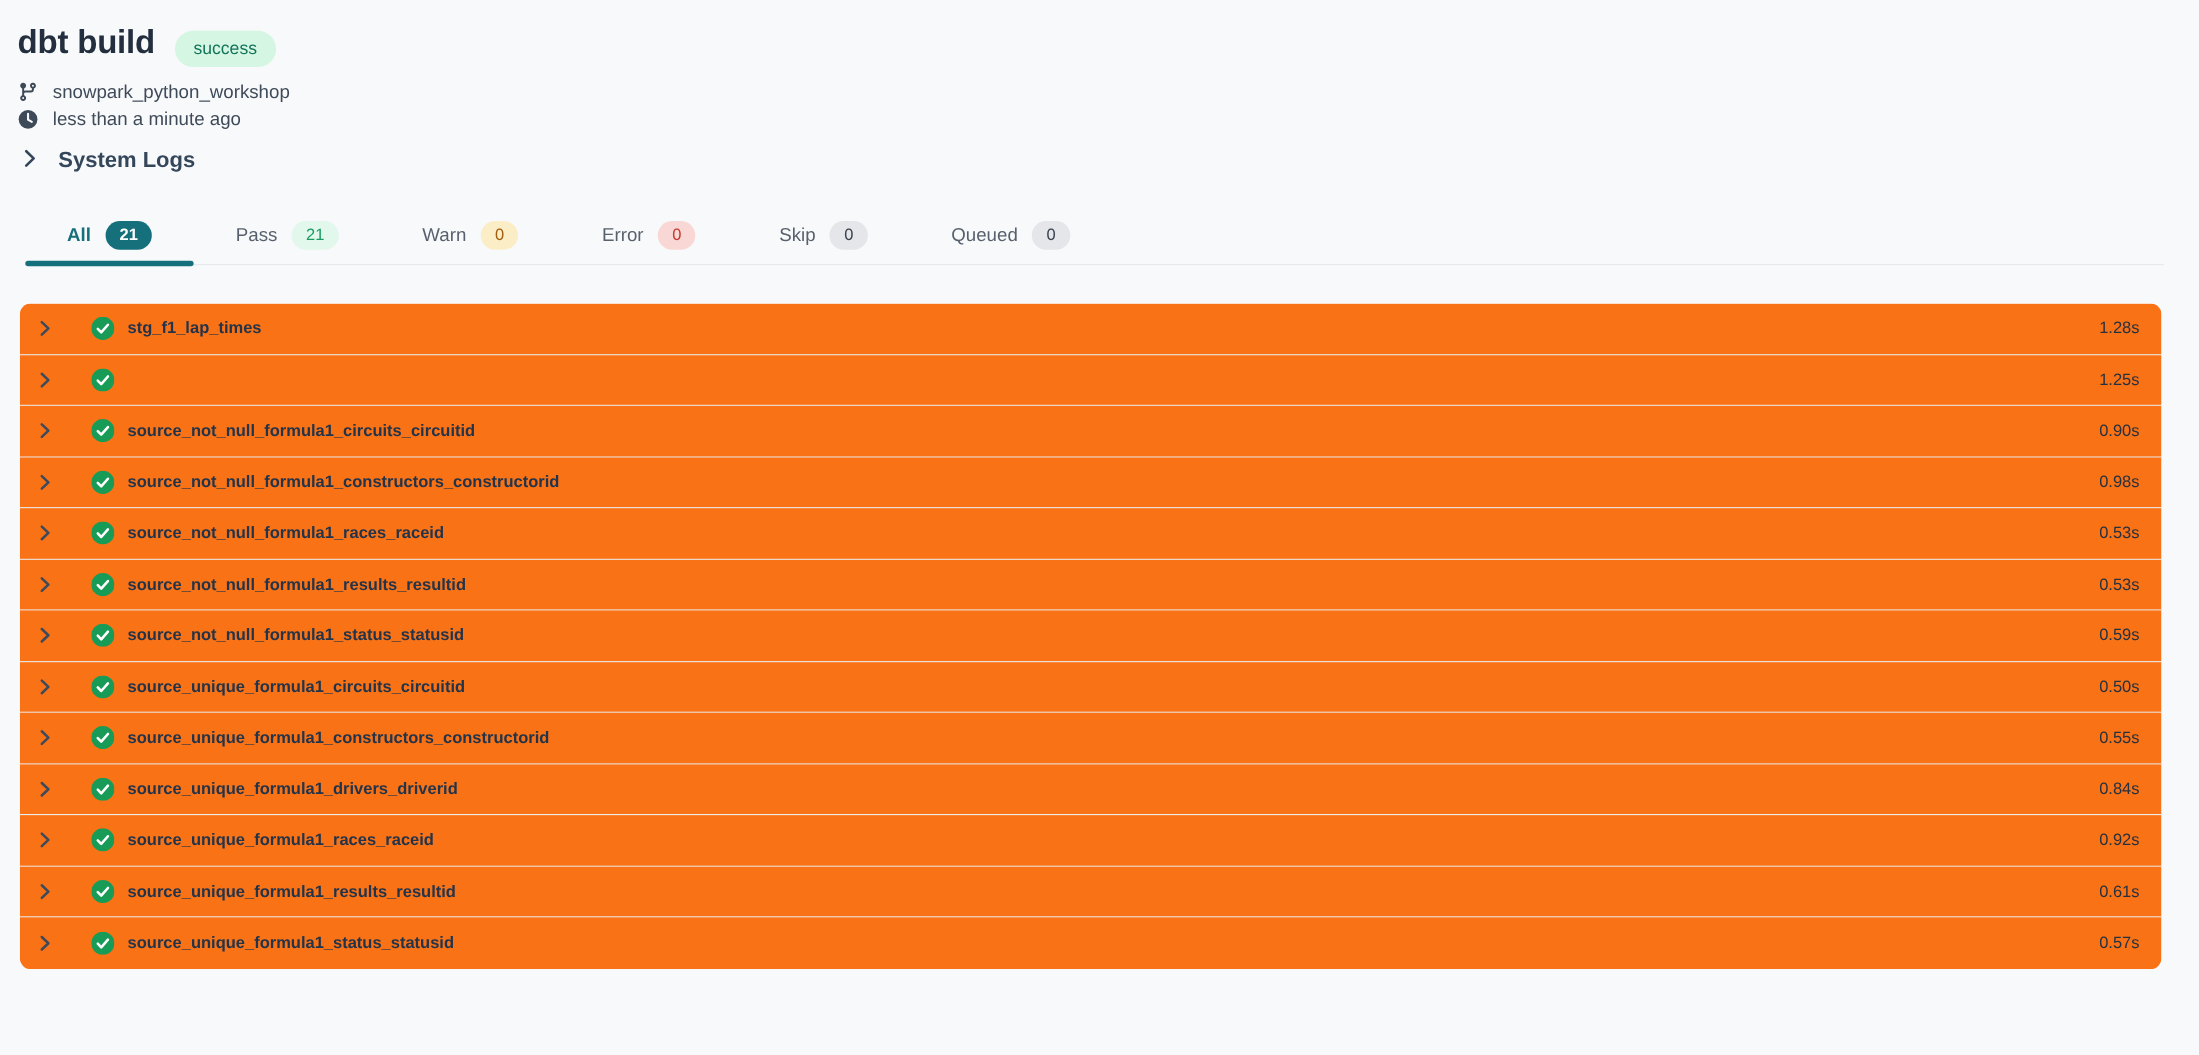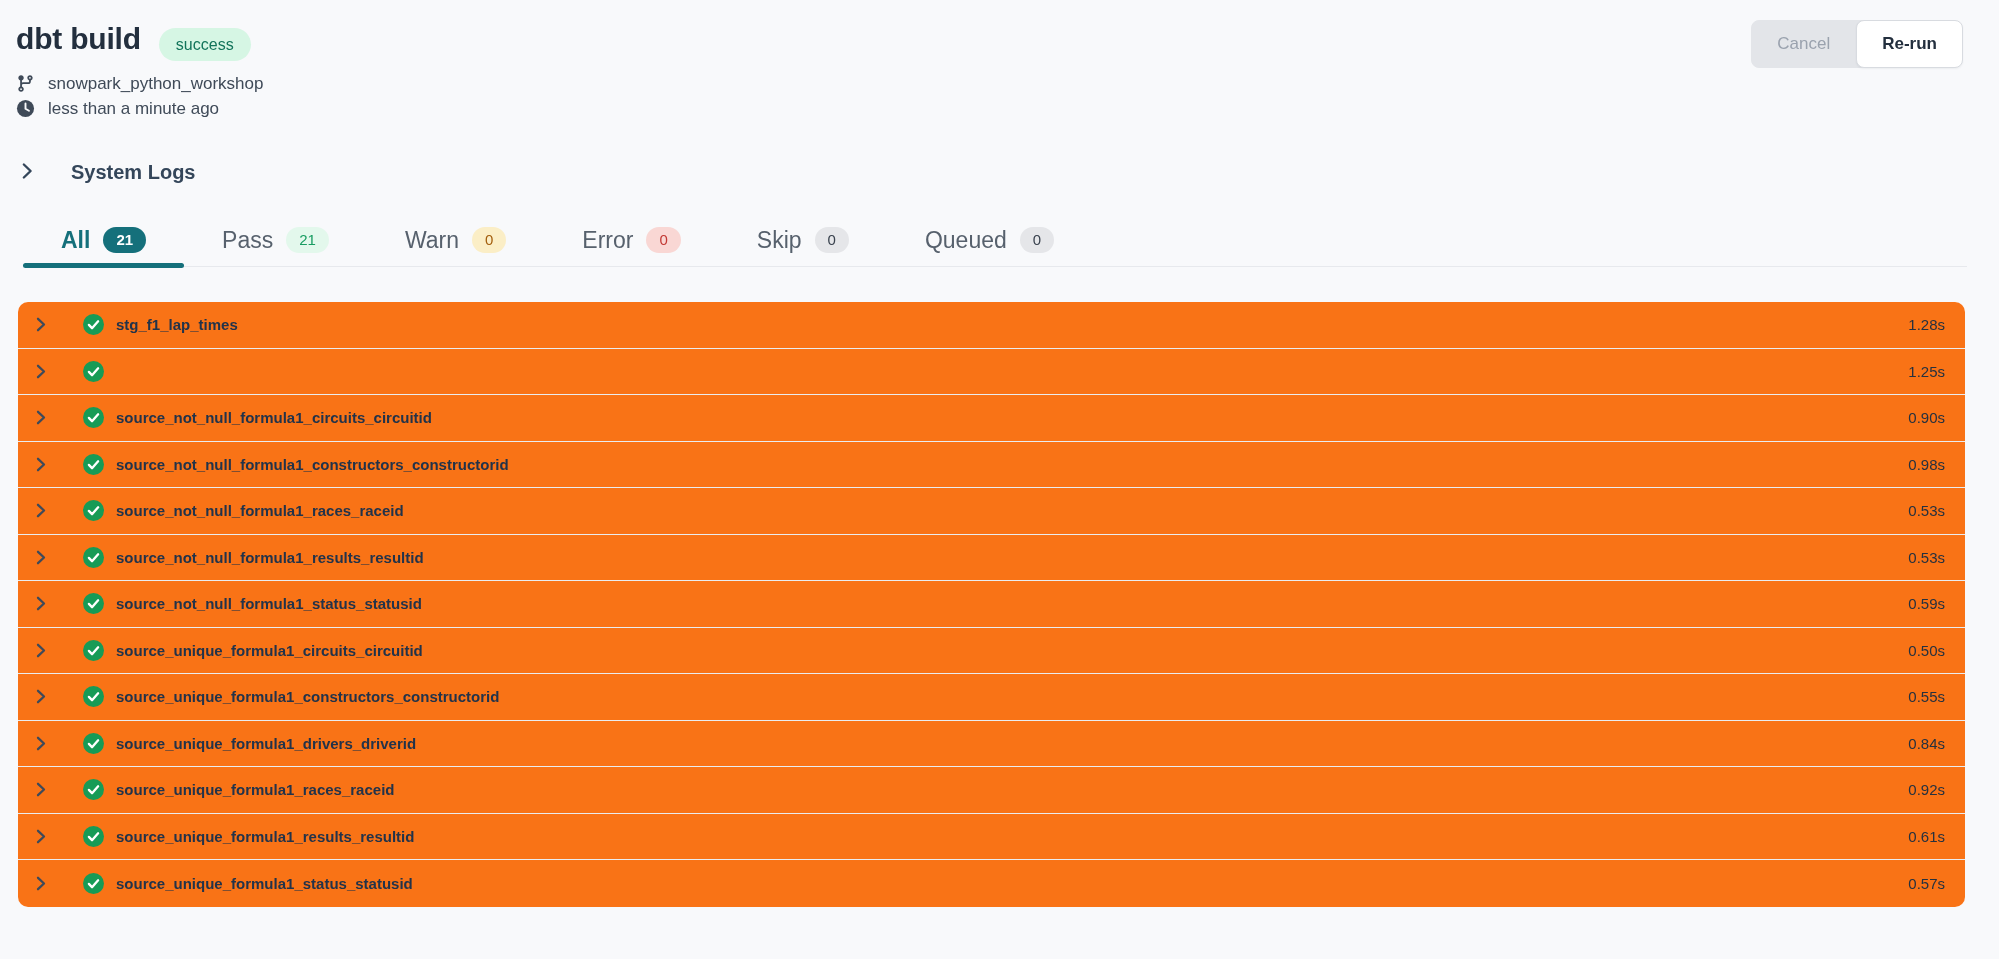--- a/index.html
+++ b/index.html
@@ -29,35 +29,35 @@
   .btn-rerun {
     background:#ffffff; color:#232f3e; font-weight:600;
     border:1px solid #d8dbe0; border-radius:8px;
     box-shadow:0 1px 2px rgba(35,47,62,0.06); z-index:1;
   }
   .meta { margin-top:13px; display:flex; flex-direction:column; gap:5px; }
   .meta-line { display:flex; align-items:flex-start; gap:13px; font-size:17px; color:#3f4a58; }
   .meta-line .icon { display:flex; align-items:center; }
 
   
-  .syslogs { margin:42px 0 0 18px; display:flex; align-items:center; gap:35px; cursor:pointer; width:max-content; }
+  .syslogs { margin:16px 0 0 18px; display:flex; align-items:center; gap:17px; cursor:pointer; width:max-content; }
   .syslogs-label { font-size:20px; font-weight:700; color:#34465a; }
 
   
   .tabs {
     margin:30px 32px 0 23px;
     display:flex; align-items:stretch;
     border-bottom:1px solid #e7e9ed;
     height:53px;
   }
   .tab {
     position:relative; display:flex; align-items:center; gap:13px;
     padding:0 38px; cursor:pointer;
   }
-  .tab-label { font-size:23px; color:#57616d; }
+  .tab-label { font-size:17px; color:#57616d; }
   .tab.active .tab-label { color:#15707b; font-weight:600; }
   .tab.active::after {
     content:""; position:absolute; left:0; right:0; bottom:-2px; height:5px;
     background:#15707b; border-radius:3px;
   }
   .count-badge {
     font-size:15px; padding:4px 13px; border-radius:15px; line-height:1.2;
     background:#e5e6e9; color:#39424e; min-width:32px; text-align:center;
   }
   .count-badge.all   { background:#15707b; color:#ffffff; font-weight:700; }
@@ -89,24 +89,20 @@
 <body>
 
 <div class="app">
 
   <div class="header">
     <div class="title-row">
       <div class="page-title">dbt build</div>
       <div class="status-pill">success</div>
     </div>
 
-    <div class="actions">
-      <button class="btn btn-cancel">Cancel</button>
-      <button class="btn btn-rerun">Re-run</button>
-    </div>
 
     <div class="meta">
       <div class="meta-line">
         <span class="icon">
           <svg width="19" height="19" viewBox="0 0 16 16" fill="#3f4a58">
               <path d="M9.5 3.25a2.25 2.25 0 1 1 3 2.122V6A2.5 2.5 0 0 1 10 8.5H6a1 1 0 0 0-1 1v1.128a2.251 2.251 0 1 1-1.5 0V5.372a2.25 2.25 0 1 1 1.5 0v1.836A2.493 2.493 0 0 1 6 7h4a1 1 0 0 0 1-1v-.628A2.25 2.25 0 0 1 9.5 3.25zM4.25 12a.75.75 0 1 0 0 1.5.75.75 0 0 0 0-1.5zM3.5 3.25a.75.75 0 1 1 1.5 0 .75.75 0 0 1-1.5 0zm8.25-.75a.75.75 0 1 0 0 1.5.75.75 0 0 0 0-1.5z"></path>
             </svg>
         </span>
         <span>snowpark_python_workshop</span>
       </div>

